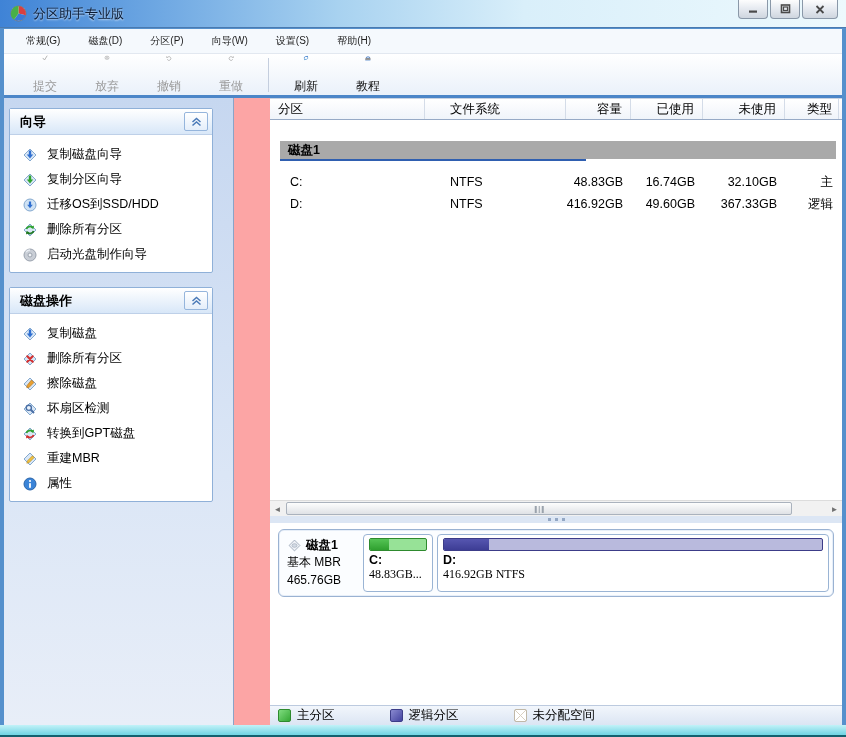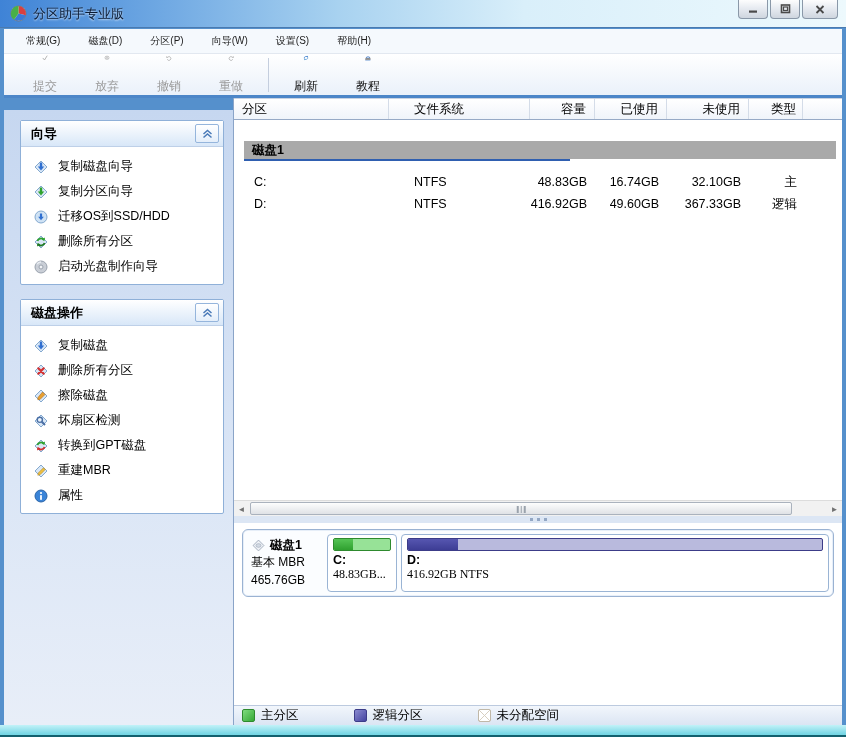--- a/index.html
+++ b/index.html
@@ -34,33 +34,33 @@
   .tb-sep { width:1px; height:34px; background:#c4cede; margin:0 6px; }
   .toolbar-right { margin-left:auto; display:flex; align-items:center; gap:10px; padding-right:16px; }
   .brand-text { line-height:1; }
   .brand-name { font-size:14px; font-weight:bold; color:#1a4fa0; letter-spacing:.5px; }
   .brand-sub { font-size:7.5px; font-weight:bold; color:#1a4fa0; letter-spacing:.6px; }
 
   
   .content { position:absolute; top:98px; left:4px; right:4px; bottom:12px; display:flex; }
 
   
-  .sidebar { width:229px; flex:none; background:linear-gradient(#c6d7f0,#dbe6f6 60%,#e8eef8); padding:10px 0 0 16px;margin-top:12px; }
+  .sidebar { width:229px; flex:none; background:linear-gradient(#c6d7f0,#dbe6f6 60%,#e8eef8); padding:10px 0 0 5px; }
   .panel { width:204px; background:#fff; border:1px solid #8fb0d8; border-radius:2px; margin-bottom:14px; }
   .panel-header { position:relative; height:26px; background:linear-gradient(#ffffff,#d8e7f8);
     border-bottom:1px solid #bed0e8; display:flex; align-items:center; padding-left:10px;
     font-weight:bold; font-size:13px; }
   .collapse-btn { position:absolute; right:4px; top:3px; width:24px; height:19px; border:1px solid #95b5dc; border-radius:2px;
     background:linear-gradient(#ffffff,#e4eefa); display:flex; align-items:center; justify-content:center; cursor:pointer; }
   .panel-body { padding:7px 0 5px 0; }
   .side-item { height:25px; display:flex; align-items:center; gap:9px; padding-left:12px; cursor:pointer; }
   .side-item span.lbl { font-size:12.5px; color:#000; }
 
   
-  .main { flex:1; background:#0f172a; border-left:1px solid #8aa4c8; display:flex; flex-direction:column; overflow:hidden; }
+  .main { flex:1; background:#fca5a5; border-left:1px solid #8aa4c8; display:flex; flex-direction:column; overflow:hidden;padding-left:36px; }
 
   .thead-row { height:22px; flex:none; display:flex; background:linear-gradient(#ffffff,#f0f4fa);
     border-top:1px solid #c9d3e2; border-bottom:1px solid #97aac6; overflow:hidden; }
   .th { border-right:1px solid #d4dce8; display:flex; align-items:center; font-size:12.5px; }
   .td { display:flex; align-items:center; font-size:12.5px; }
   .c-part  { flex:none; width:155px; padding-left:8px; }
   .c-fs    { flex:none; width:120px; padding-left:4px;margin-left:21px; }
   .c-cap   { flex:none; width:65px;  justify-content:flex-end; padding-right:8px; }
   .c-used  { flex:none; width:72px;  justify-content:flex-end; padding-right:8px; }
   .c-free  { flex:none; width:82px;  justify-content:flex-end; padding-right:8px; }

